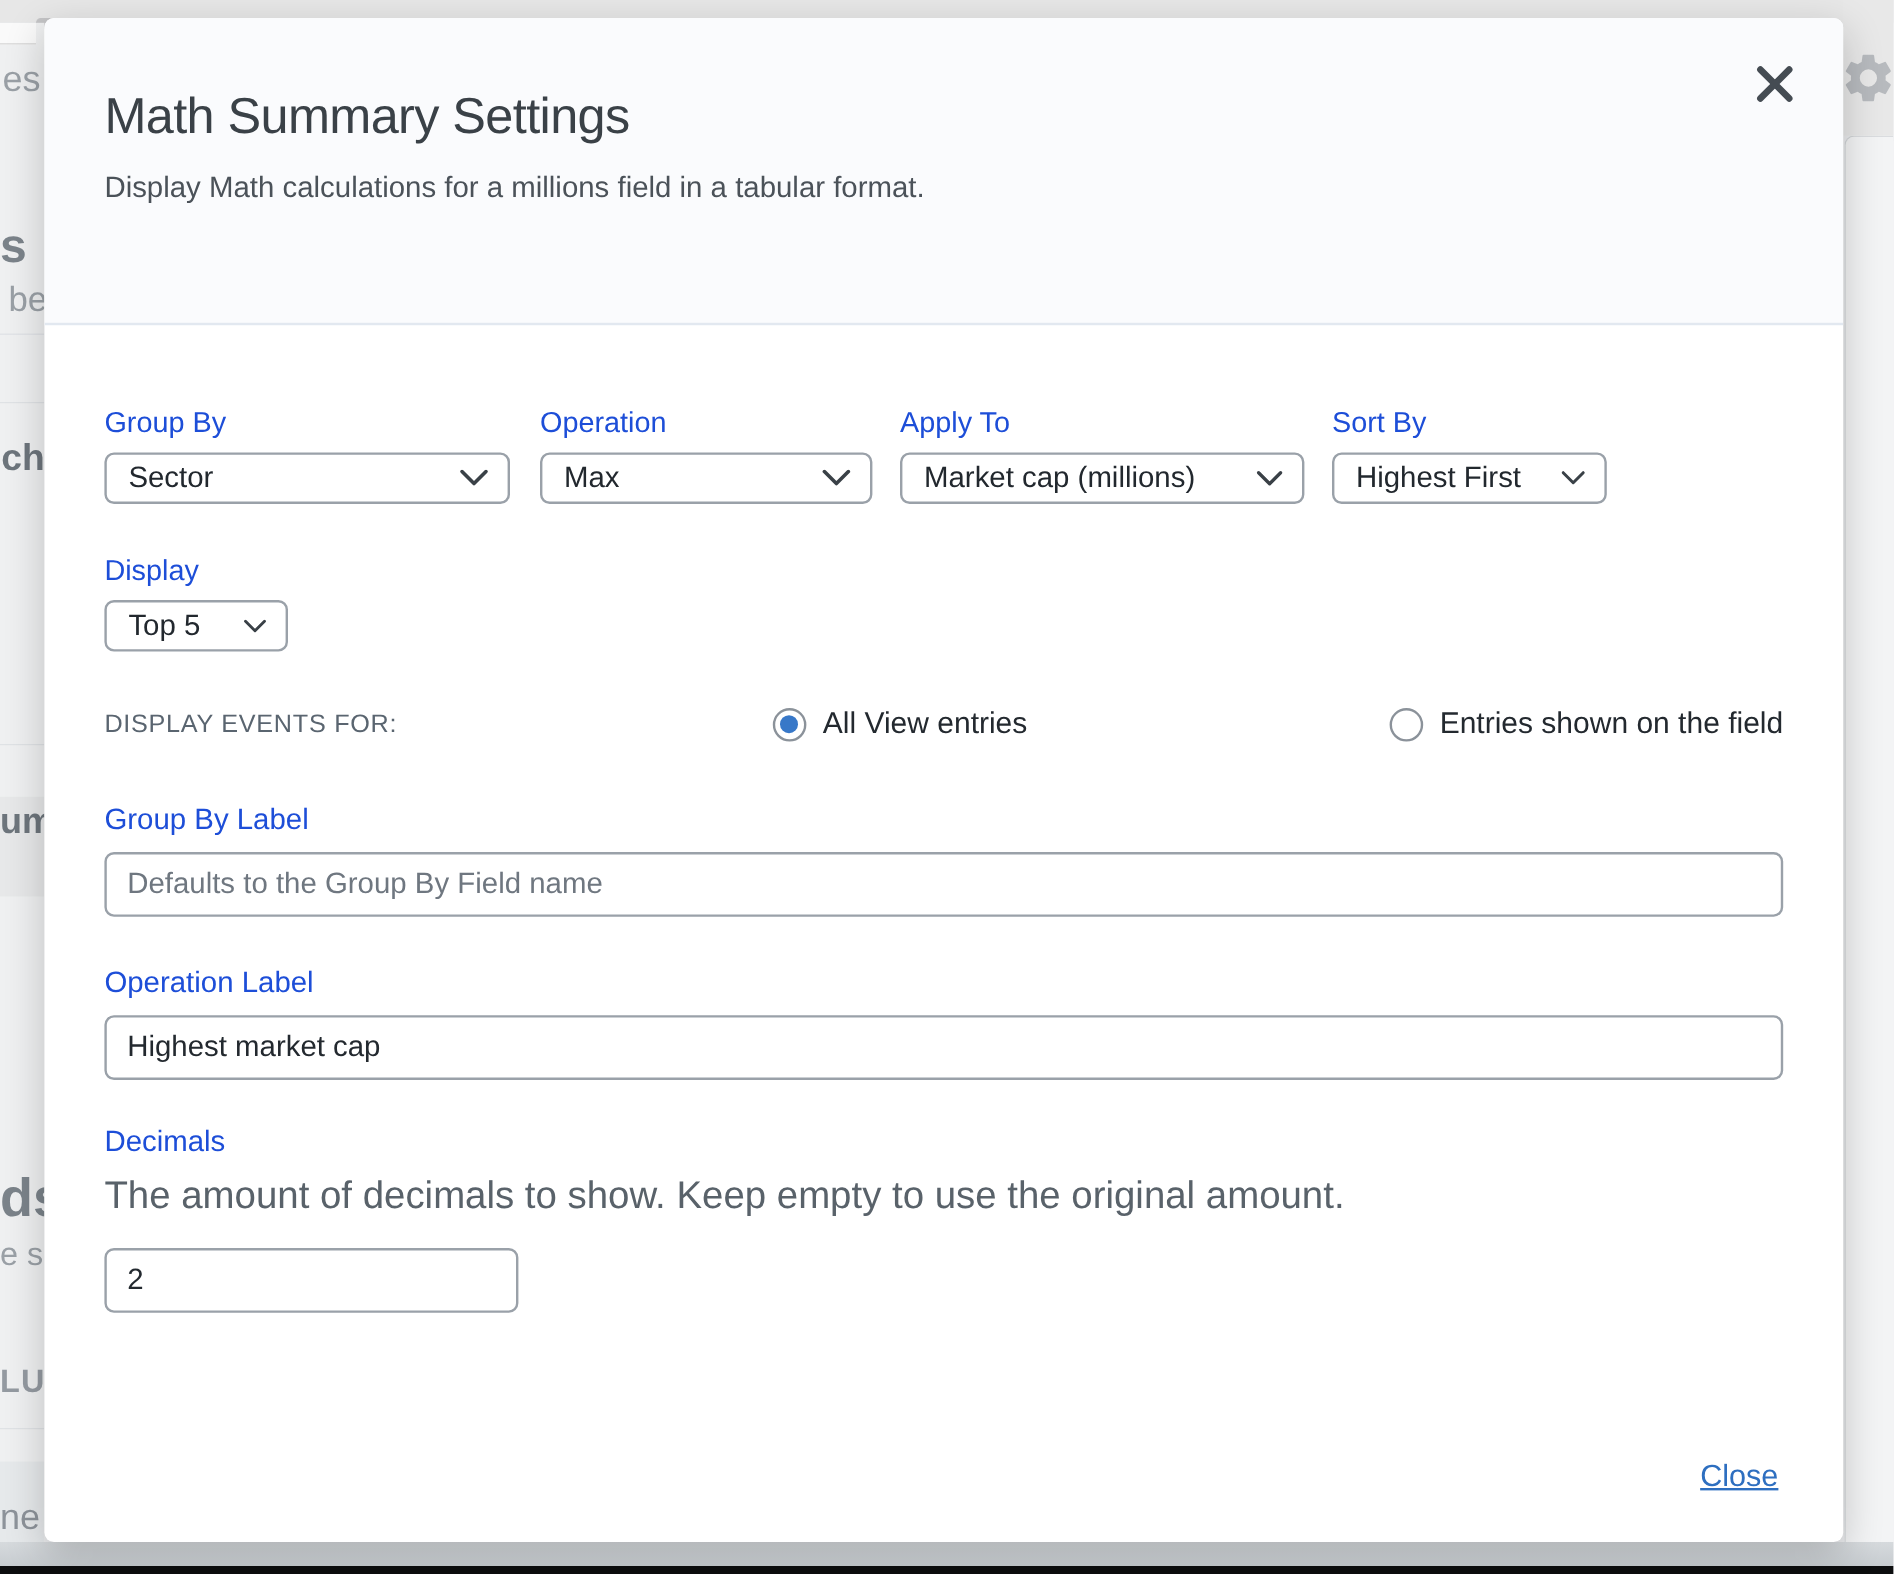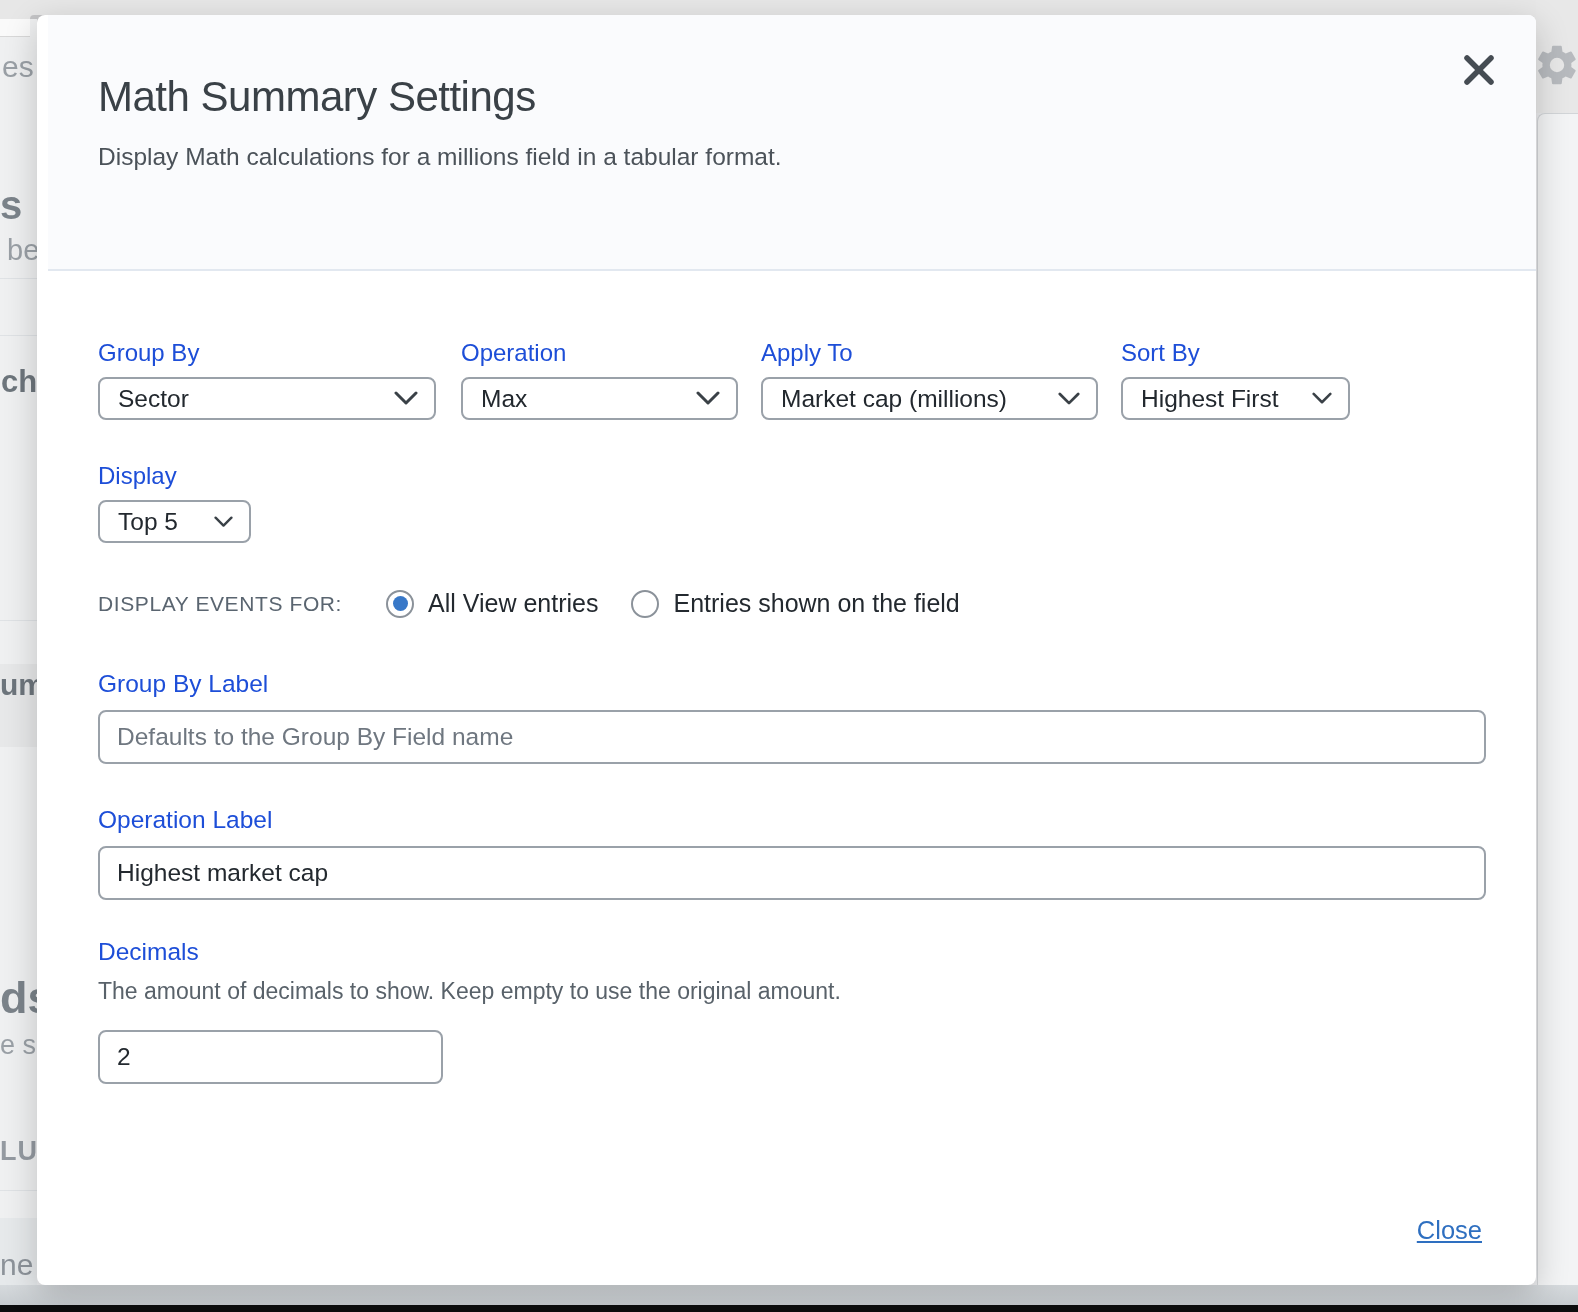--- a/index.html
+++ b/index.html
@@ -37,21 +37,20 @@
 
   .bd-bottom-gray { position: absolute; left: 0; top: 1285px; width: 1578px; height: 20px; background: linear-gradient(#d6dadd, #c7ccd0); }
   .bd-bottom-black { position: absolute; left: 0; top: 1305px; width: 1578px; height: 7px; background: #0c0d0e; }
 
   
   .modal {
     position: absolute; left: 37px; top: 15px; width: 1499px; height: 1270px;
     background: #ffffff; border-radius: 8px;
     box-shadow: 0 10px 34px rgba(0,0,0,0.20);
     overflow: hidden;
-    padding-left: 11px;
   }
   .modal-header {
     position: relative; height: 256px; background: #fafbfd;
     border-bottom: 2px solid #e2e8f0; padding: 58px 50px 0 50px;
   }
   .modal-title { font-size: 42px; font-weight: 400; color: #3a4147; letter-spacing: -0.5px; }
   .modal-desc { margin-top: 22px; font-size: 24.5px; color: #4b5259; }
   .close-x { position: absolute; top: 38px; right: 40px; width: 34px; height: 34px; cursor: pointer; }
 
   .modal-body { position: relative; padding: 68px 50px 0 50px; height: 1012px; }
@@ -65,42 +64,42 @@
   .select .chev { margin-left: auto; flex: 0 0 auto; padding-left: 8px; display: flex; align-items: center; }
 
   .row1 { display: flex; }
   .col-groupby   { width: 338px; margin-right: 25px; }
   .col-operation { width: 277px; margin-right: 23px; }
   .col-applyto   { width: 337px; margin-right: 23px; }
   .col-sortby    { width: 229px; }
 
   .display-group { margin-top: 42px; width: 153px; }
 
-  .radio-row { margin-top: 46px; display: flex; align-items: center; }
+  .radio-row { margin-top: 46px; display: flex; align-items: center; justify-content: space-between; }
   .radio-caption {
     font-size: 21px; color: #5a6570; letter-spacing: 0.6px; margin-right: 44px; font-weight: 400;
   }
   .radio { width: 28px; height: 28px; border: 2px solid #8b929a; border-radius: 50%; background: #fff;
     display: inline-flex; align-items: center; justify-content: center; cursor: pointer; flex: 0 0 auto; }
   .radio.selected::after { content: ""; width: 15px; height: 15px; border-radius: 50%; background: #3878c8; }
   .radio-label { font-size: 25px; color: #23292f; margin-left: 14px; cursor: pointer; }
   .radio-group2 { margin-left: 33px; display: flex; align-items: center; }
   .radio-group1 { display: flex; align-items: center; }
 
   .section { margin-top: 52px; }
   .section .field-label { margin-bottom: 12px; font-size: 24.5px; }
   .text-input {
     width: 100%; height: 54px; border: 2px solid #9aa1a9; border-radius: 8px;
     font-family: "Liberation Sans", sans-serif; font-size: 24.5px; color: #23292f;
     padding: 0 17px; outline: none; background: #fff;
   }
   .text-input::placeholder { color: #6f7780; opacity: 1; }
   .section.op-label { margin-top: 42px; }
   .section.decimals { margin-top: 38px; }
-  .help-text { font-size: 23px; color: #59626a; margin-top: 12px; }
+  .help-text { font-size: 32px; color: #59626a; margin-top: 12px; }
   .decimals-input { width: 345px; margin-top: 25px; }
 
   .modal-footer { position: absolute; right: 54px; bottom: 40px; }
   .close-link { font-size: 25.5px; color: #2e6fc0; text-decoration: underline; cursor: pointer; }
 </style>
 </head>
 <body>
 
 <div class="bd-top"></div>
 <div class="bd-tab t0"></div>

